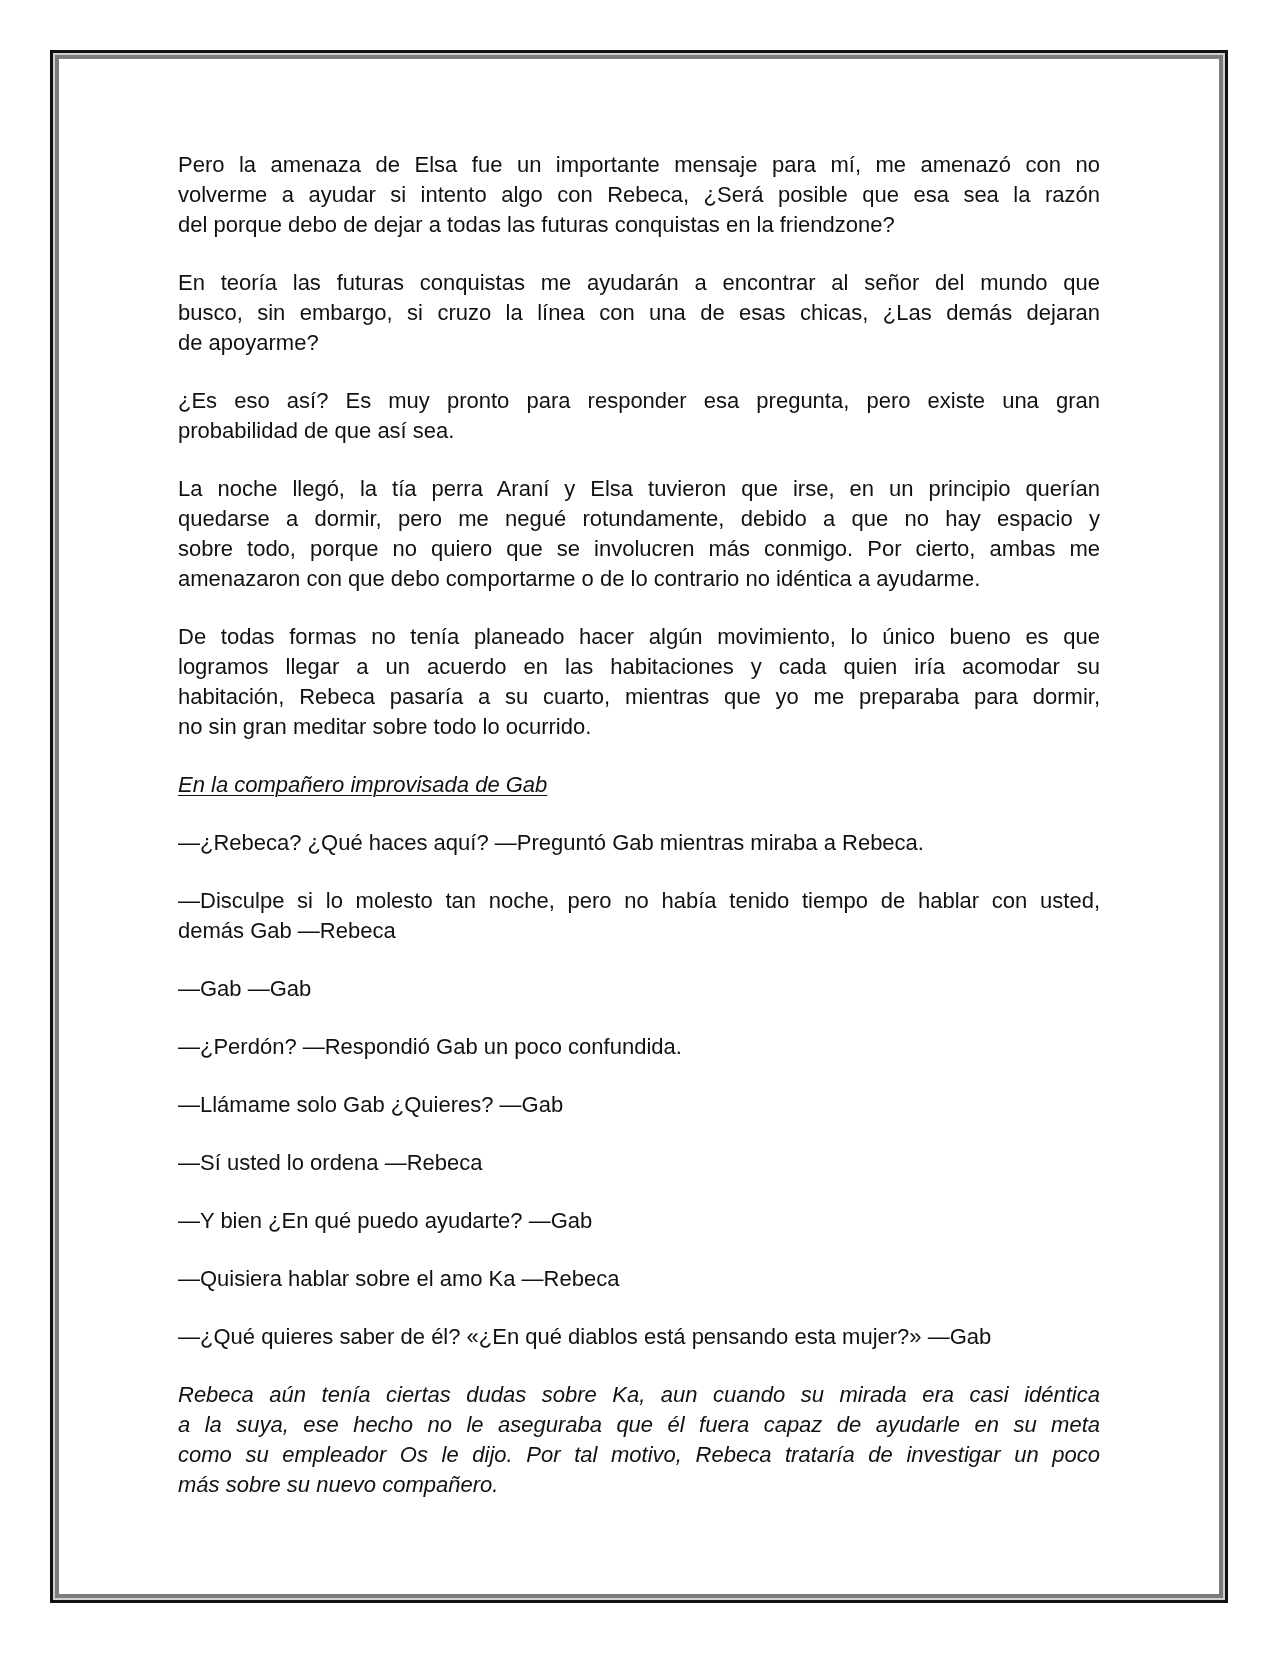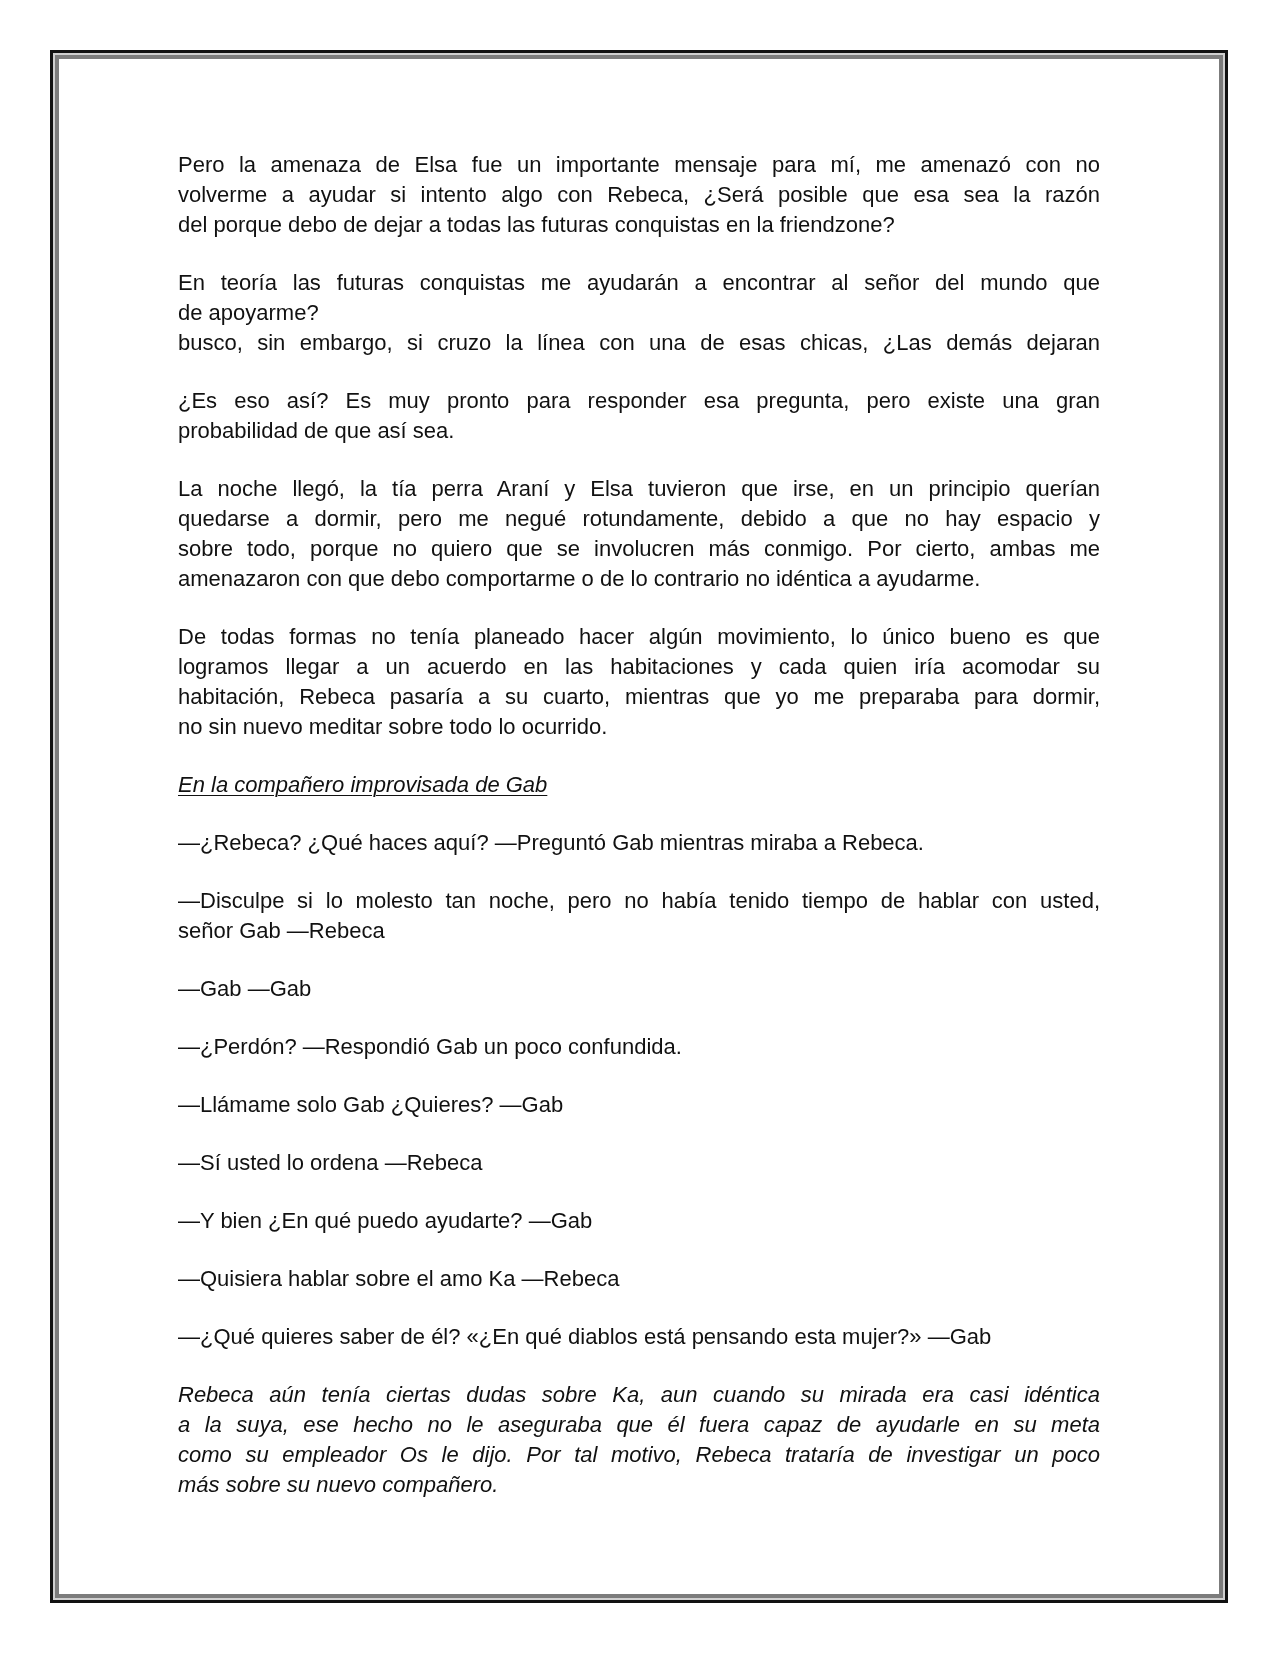--- a/index.html
+++ b/index.html
@@ -79,53 +79,53 @@
 <div class="content">
 
   <p class="para">
     <span class="line">Pero la amenaza de Elsa fue un importante mensaje para mí, me amenazó con no</span>
     <span class="line">volverme a ayudar si intento algo con Rebeca, ¿Será posible que esa sea la razón</span>
     <span class="line last">del porque debo de dejar a todas las futuras conquistas en la friendzone?</span>
   </p>
 
   <p class="para">
     <span class="line">En teoría las futuras conquistas me ayudarán a encontrar al señor del mundo que</span>
+    <span class="line">busco, sin embargo, si cruzo la línea con una de esas chicas, ¿Las demás dejaran</span>
     <span class="line last">de apoyarme?</span>
-    <span class="line">busco, sin embargo, si cruzo la línea con una de esas chicas, ¿Las demás dejaran</span>
   </p>
 
   <p class="para">
     <span class="line">¿Es eso así? Es muy pronto para responder esa pregunta, pero existe una gran</span>
     <span class="line last">probabilidad de que así sea.</span>
   </p>
 
   <p class="para">
     <span class="line">La noche llegó, la tía perra Araní y Elsa tuvieron que irse, en un principio querían</span>
     <span class="line">quedarse a dormir, pero me negué rotundamente, debido a que no hay espacio y</span>
     <span class="line">sobre todo, porque no quiero que se involucren más conmigo. Por cierto, ambas me</span>
     <span class="line last">amenazaron con que debo comportarme o de lo contrario no idéntica a ayudarme.</span>
   </p>
 
   <p class="para">
     <span class="line">De todas formas no tenía planeado hacer algún movimiento, lo único bueno es que</span>
     <span class="line">logramos llegar a un acuerdo en las habitaciones y cada quien iría acomodar su</span>
     <span class="line">habitación, Rebeca pasaría a su cuarto, mientras que yo me preparaba para dormir,</span>
-    <span class="line last">no sin nuevo meditar sobre todo lo ocurrido.</span>
+    <span class="line last">no sin gran meditar sobre todo lo ocurrido.</span>
   </p>
 
   <p class="para">
     <span class="line last"><span class="heading">En la compañero improvisada de Gab</span></span>
   </p>
 
   <p class="para">
     <span class="line last">—¿Rebeca? ¿Qué haces aquí? —Preguntó Gab mientras miraba a Rebeca.</span>
   </p>
   <p class="para">
     <span class="line">—Disculpe si lo molesto tan noche, pero no había tenido tiempo de hablar con usted,</span>
-    <span class="line last">señor Gab —Rebeca</span>
+    <span class="line last">demás Gab —Rebeca</span>
   </p>
   <p class="para">
     <span class="line last">—Gab —Gab</span>
   </p>
   <p class="para">
     <span class="line last">—¿Perdón? —Respondió Gab un poco confundida.</span>
   </p>
   <p class="para">
     <span class="line last">—Llámame solo Gab ¿Quieres? —Gab</span>
   </p>

